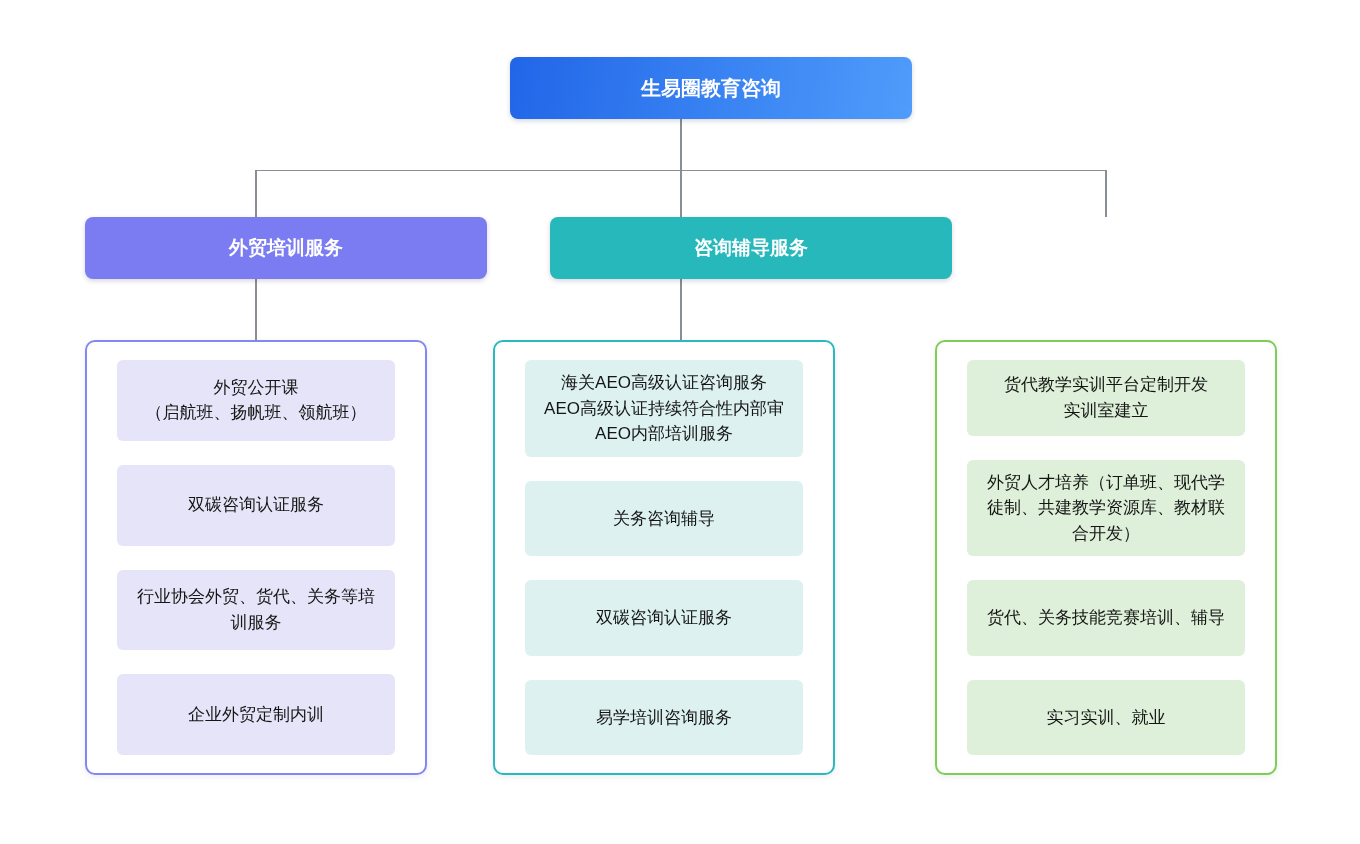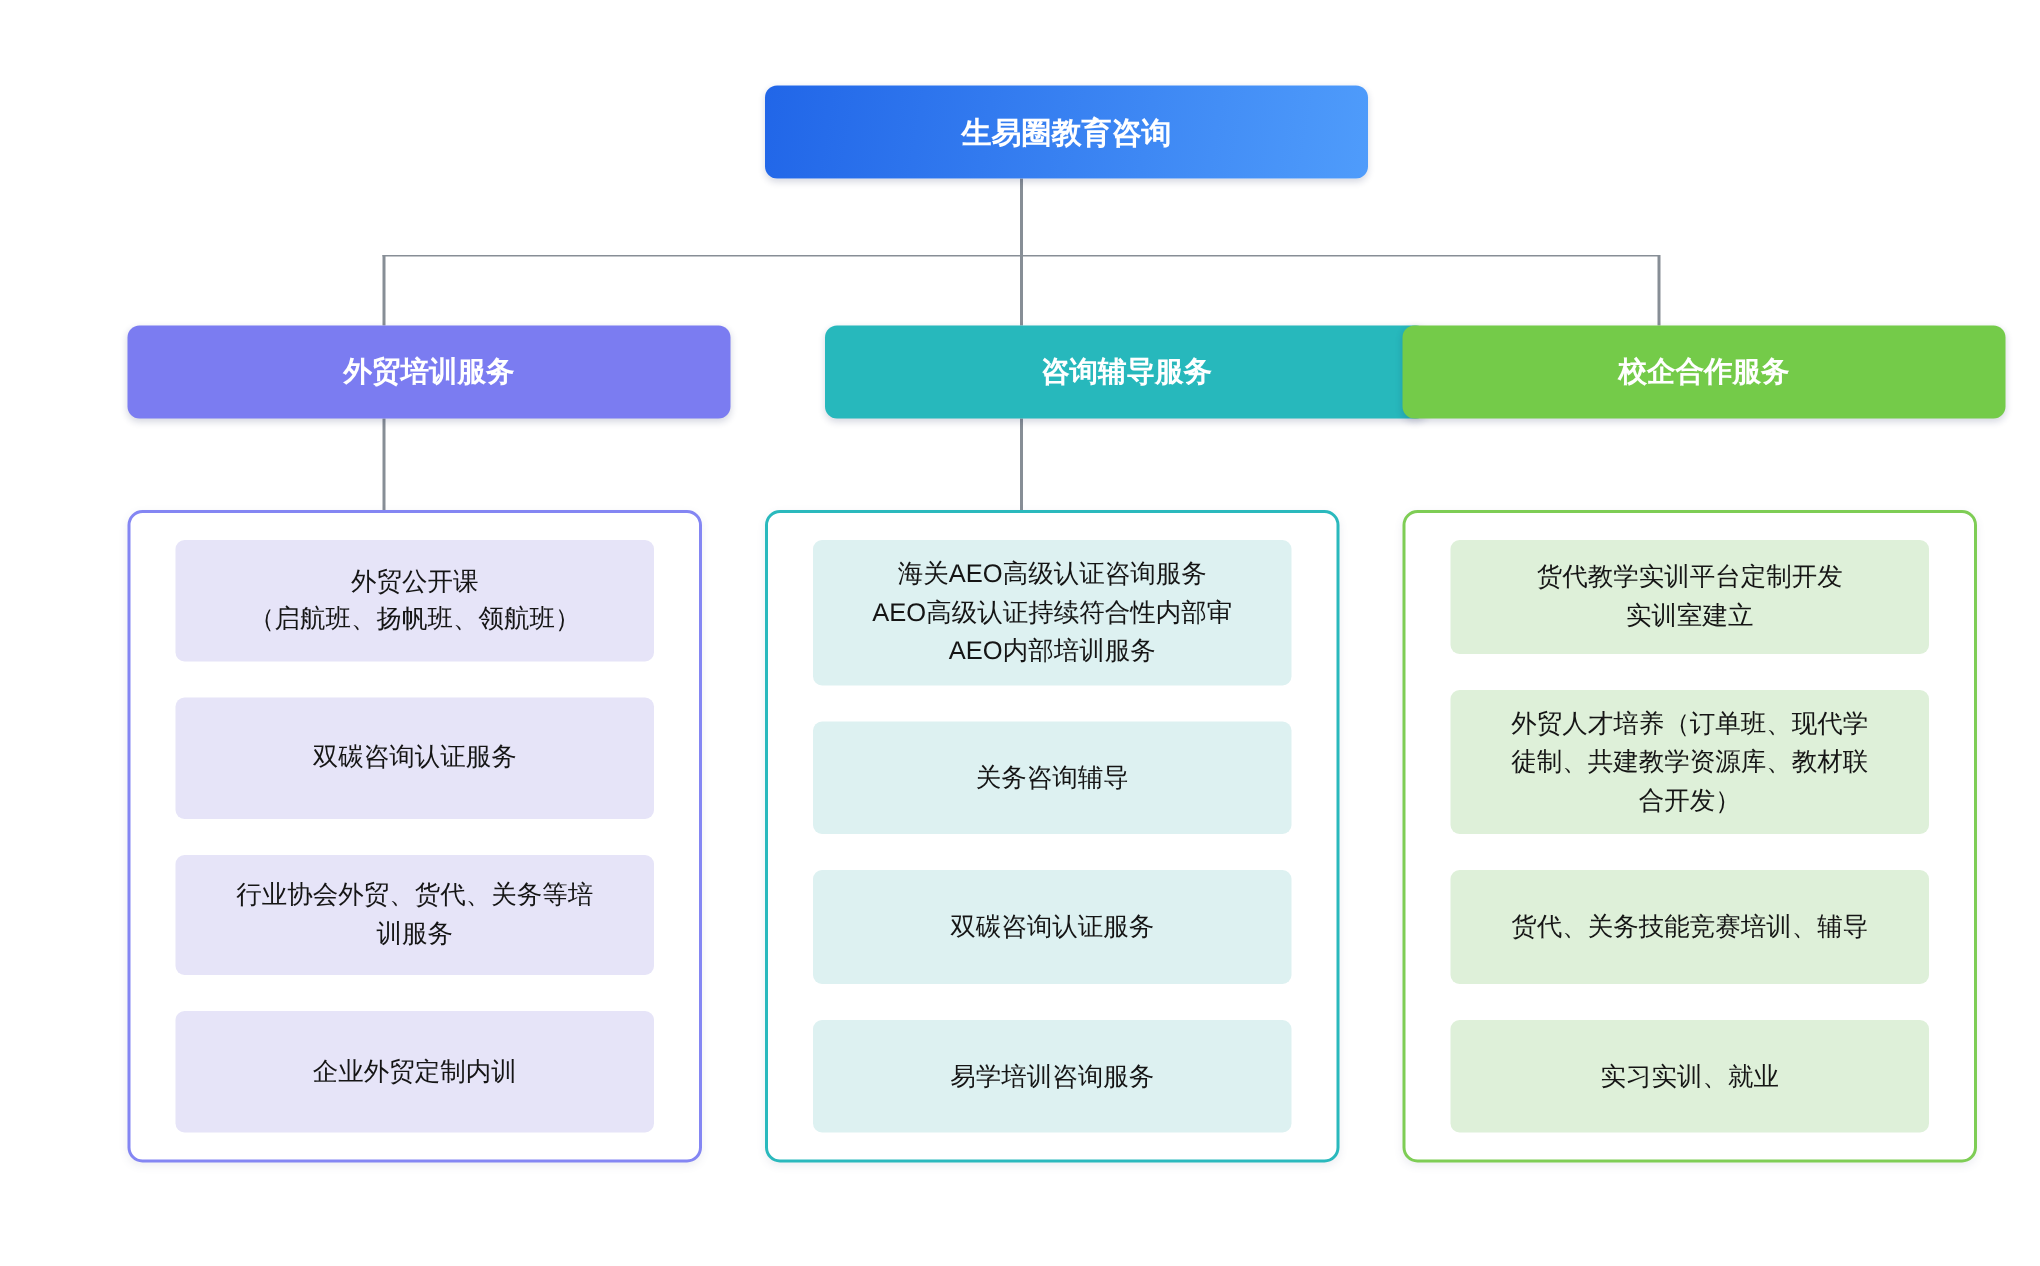--- a/index.html
+++ b/index.html
@@ -49,33 +49,33 @@
   }
   .branch-header { top: 217px; font-size: 19px; }
   .branch-header-1 { left: 85px;   background: #7b7cf1; justify-content: center; }
   .branch-header-2 { left: 510px;  background: #27b8bc; margin-left: 40px; }
   .branch-header-3 { left: 935px;  background: #74cb49; }
 
   
   .branch-container {
     position: absolute;
     top: 340px;
-    width: 383px;
+    width: 342px;
     height: 435px;
     background: #ffffff;
     border-radius: 10px;
     border: 2px solid;
     padding: 18px 30px;
     display: flex;
     flex-direction: column;
     gap: 24px;
     box-shadow: 0 2px 6px rgba(80, 90, 130, 0.10);
   }
   .branch-container-1 { left: 85px;   border-color: #8486f3; }
-  .branch-container-2 { left: 510px;  border-color: #2ab9bd; }
+  .branch-container-2 { left: 493px;  border-color: #2ab9bd; }
   .branch-container-3 { left: 935px;  border-color: #7ecd55; }
 
   .leaf-item {
     flex: 1 1 0;
     border-radius: 6px;
     display: flex;
     align-items: center;
     justify-content: center;
     text-align: center;
     font-size: 17px;
@@ -104,23 +104,20 @@
   <div class="node root-node">
     <span>生易圈教育咨询</span>
   </div>
 
   <div class="node branch-header branch-header-1">
     <span>外贸培训服务</span>
   </div>
   <div class="node branch-header branch-header-2">
     <span>咨询辅导服务</span>
   </div>
-  <div class="node branch-header branch-header-3">
-    <span>校企合作服务</span>
-  </div>
 
   <div class="branch-container branch-container-1">
     <div class="leaf-item">外贸公开课
 （启航班、扬帆班、领航班）</div>
     <div class="leaf-item">双碳咨询认证服务</div>
     <div class="leaf-item">行业协会外贸、货代、关务等培
 训服务</div>
     <div class="leaf-item">企业外贸定制内训</div>
   </div>
 

